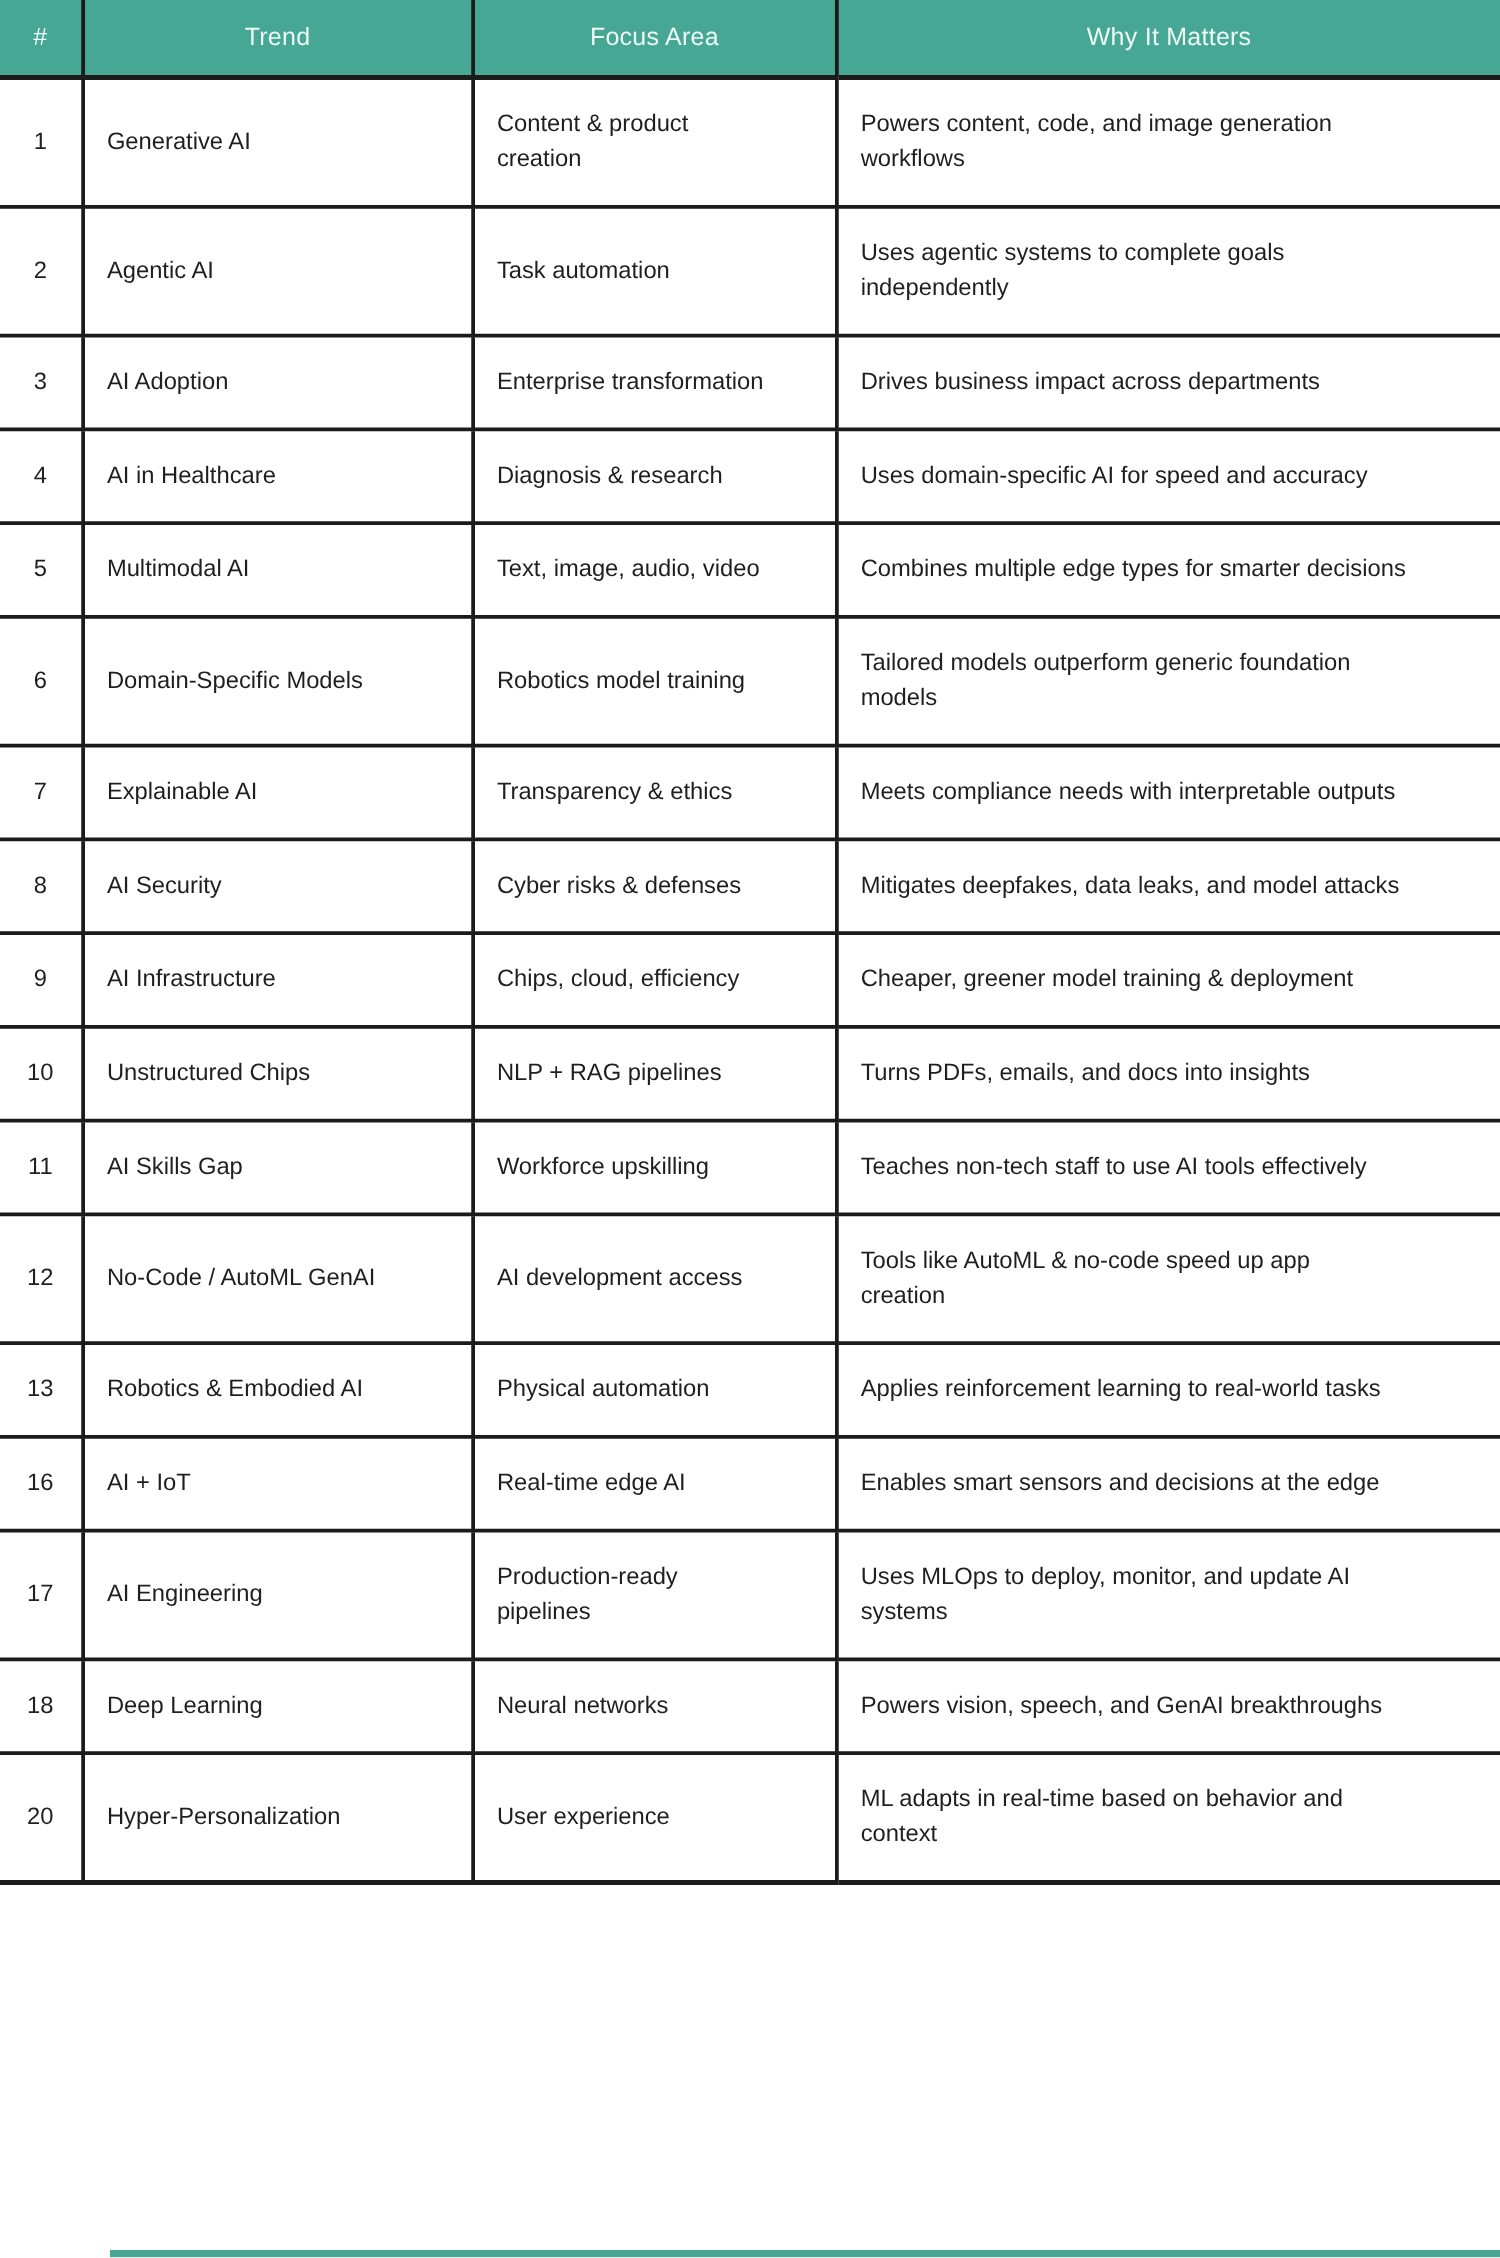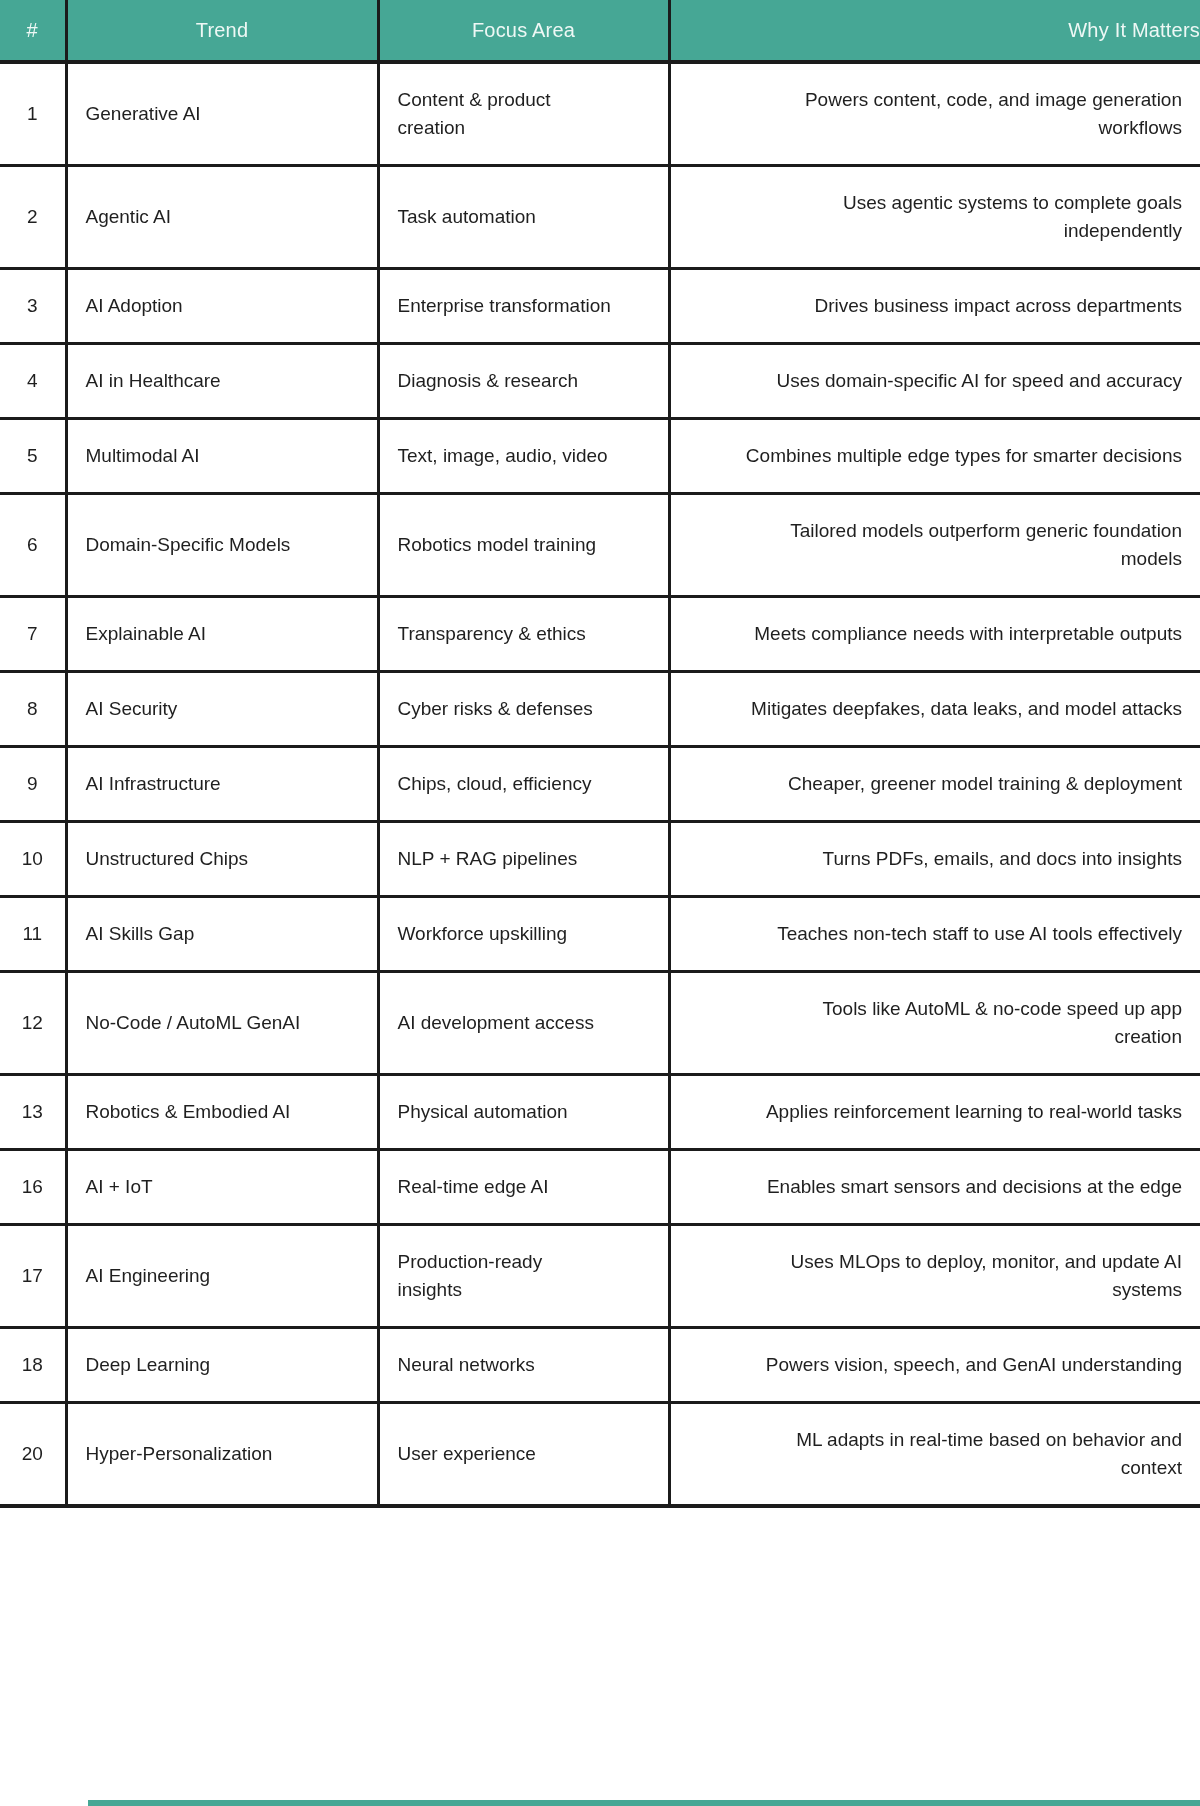--- a/index.html
+++ b/index.html
@@ -25,21 +25,21 @@
   col.c-focus { width: 291px; }
   col.c-why   { width: 531px; }
 
   th, td {
     border: 3px solid #1b1b1b;
     vertical-align: middle;
     white-space: pre-line;
   }
   
   th:first-child, td:first-child { border-left: none; }
-  th:last-child,  td:last-child  { border-right: none; text-align: right; }
+  th:last-child,  td:last-child  { border-right: none; }
   thead th { border-top: none; }
 
   thead th {
     background: #46a795;
     color: #eef8f5;
     font-weight: 400;
     font-size: 20px;
     height: 62px;
     text-align: center;
     border-bottom: 4px solid #1b1b1b;
@@ -173,29 +173,29 @@
         <tr>
           <td class="num">16</td>
           <td>AI + IoT</td>
           <td>Real-time edge AI</td>
           <td>Enables smart sensors and decisions at the edge</td>
         </tr>
         <tr>
           <td class="num">17</td>
           <td>AI Engineering</td>
           <td>Production-ready
-insights</td>
+pipelines</td>
           <td>Uses MLOps to deploy, monitor, and update AI
 systems</td>
         </tr>
         <tr>
           <td class="num">18</td>
           <td>Deep Learning</td>
           <td>Neural networks</td>
-          <td>Powers vision, speech, and GenAI understanding</td>
+          <td>Powers vision, speech, and GenAI breakthroughs</td>
         </tr>
         <tr>
           <td class="num">20</td>
           <td>Hyper-Personalization</td>
           <td>User experience</td>
           <td>ML adapts in real-time based on behavior and
 context</td>
         </tr>
       </tbody>
   </table>

